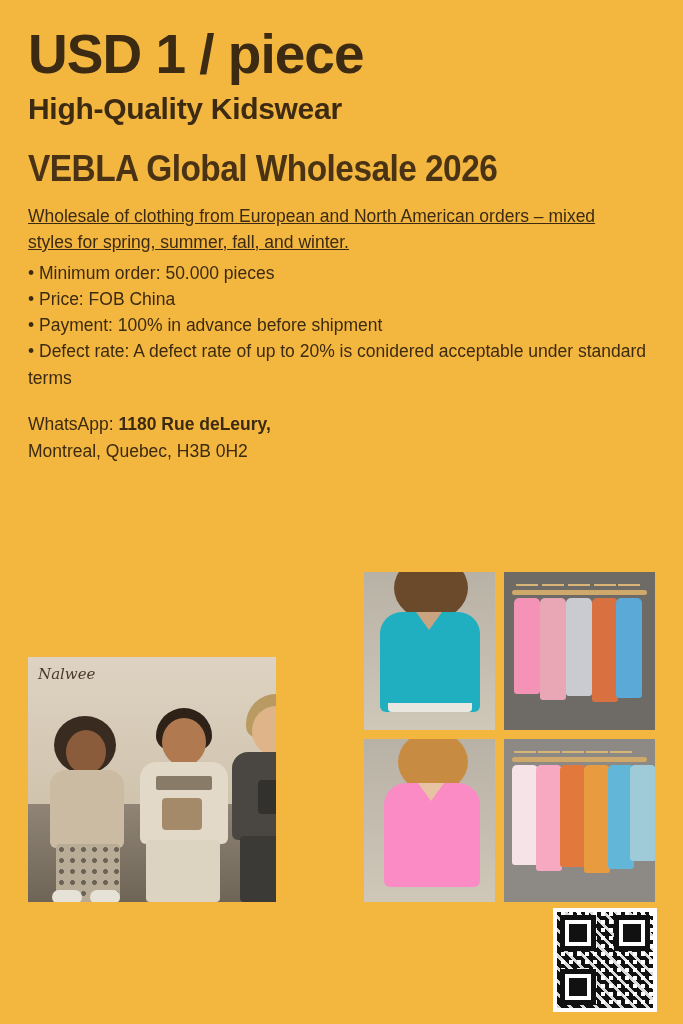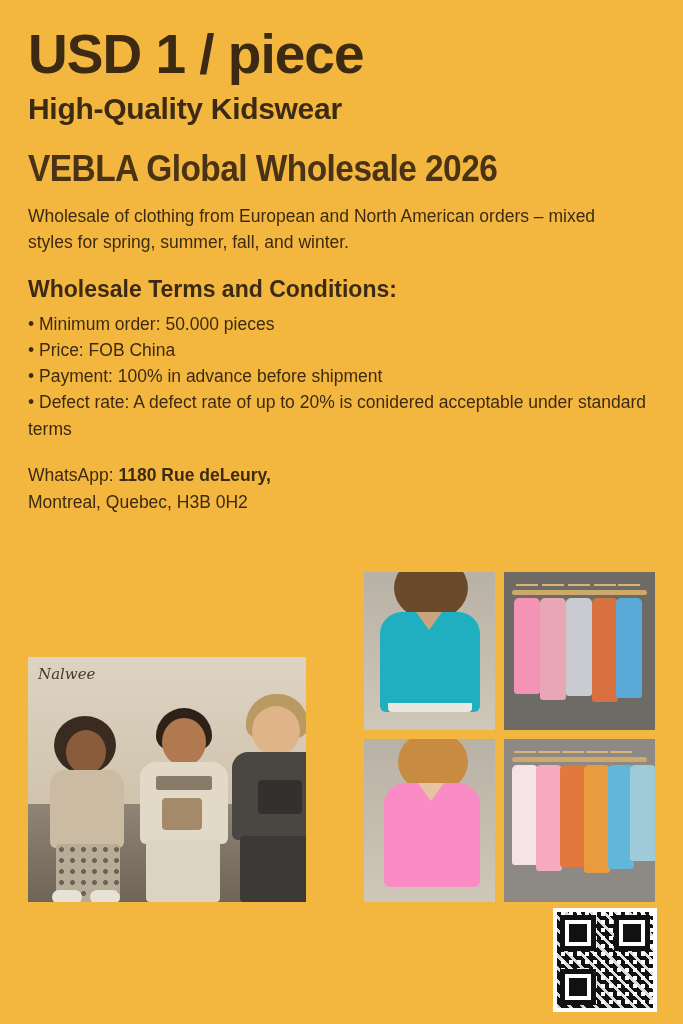--- a/index.html
+++ b/index.html
@@ -49,20 +49,21 @@
     transform: scaleX(0.93);
     transform-origin: left center;
     white-space: nowrap;
   }
   .intro {
     font-size: 17.5px;
     line-height: 1.48;
     color: #3C2A12;
     margin: 14px 0 4px 0;
     max-width: 600px;
+    text-decoration: underline;
   }
   .terms-title {
     font-size: 23px;
     font-weight: 700;
     color: #3C2A12;
     margin: 20px 0 8px 0;
   }
   .term {
     font-size: 17.5px;
     line-height: 1.5;
@@ -88,21 +89,21 @@
     height: 330px;
   }
   .photo {
     position: absolute;
     overflow: hidden;
     background: #cbbba6;
   }
   .photo-kids {
     left: 0;
     top: 85px;
-    width: 278px;
+    width: 248px;
     height: 245px;
   }
   .photo-teal {
     left: 336px;
     top: 0;
     width: 131px;
     height: 158px;
   }
   .photo-pinktop {
     left: 336px;
@@ -236,21 +237,20 @@
 </head>
 <body>
 
 <div class="page">
 
   <div class="headline">USD 1 / piece</div>
   <div class="subheadline">High-Quality Kidswear</div>
   <div class="brandline">VEBLA Global Wholesale 2026</div>
   <div class="intro">Wholesale of clothing from European and North American orders – mixed styles for spring, summer, fall, and winter.</div>
 
-  <div class="terms-title">Wholesale Terms and Conditions:</div>
   <div class="term">• Minimum order: 50.000 pieces</div>
   <div class="term">• Price: FOB China</div>
   <div class="term">• Payment: 100% in advance before shipment</div>
   <div class="term">• Defect rate: A defect rate of up to 20% is conidered acceptable under standard terms</div>
 
   <div class="addr-block">
     <span class="addr-label">WhatsApp:</span>
     <span class="addr-strong">1180 Rue deLeury,</span><br>
     <span>Montreal, Quebec, H3B 0H2</span>
   </div>

